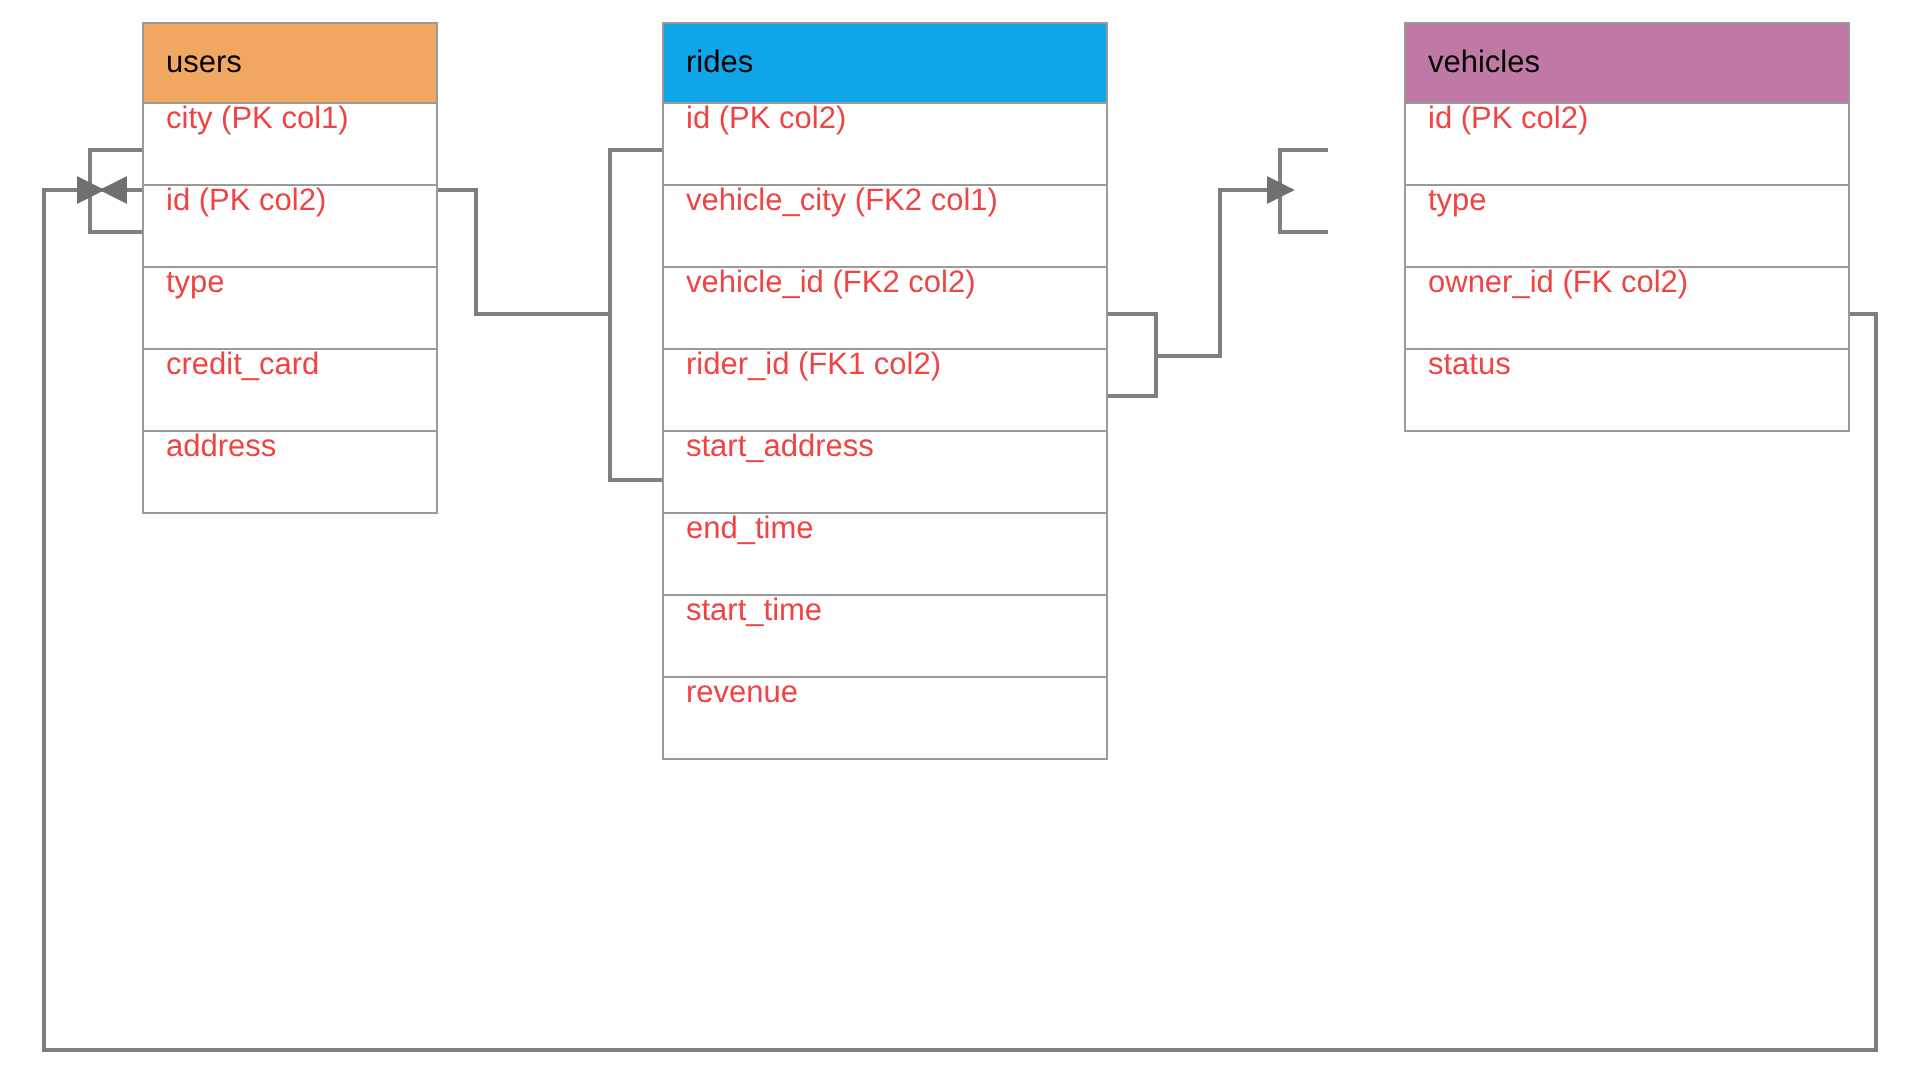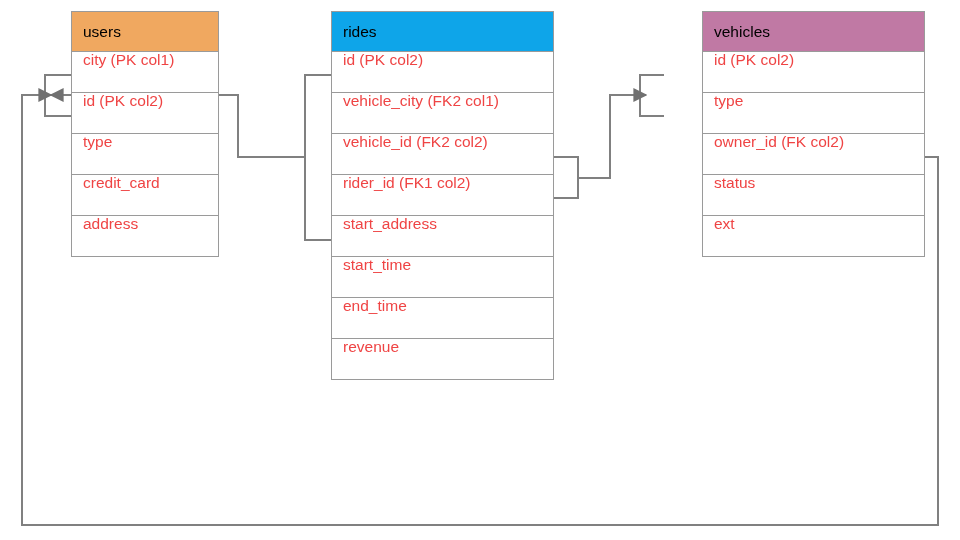--- a/index.html
+++ b/index.html
@@ -146,24 +146,24 @@
     <div class="entity-row">
       <span>vehicle_id (FK2 col2)</span>
     </div>
     <div class="entity-row">
       <span>rider_id (FK1 col2)</span>
     </div>
     <div class="entity-row">
       <span>start_address</span>
     </div>
     <div class="entity-row">
-      <span>start_time</span>
+      <span>end_time</span>
     </div>
     <div class="entity-row">
-      <span>end_time</span>
+      <span>start_time</span>
     </div>
     <div class="entity-row">
       <span>revenue</span>
     </div>
   </div>
 
   <div class="entity" id="vehicles">
     <div class="entity-header" style="background: rgb(192, 121, 164);">
       <span>vehicles</span>
     </div>
@@ -172,18 +172,15 @@
     </div>
     <div class="entity-row">
       <span>type</span>
     </div>
     <div class="entity-row">
       <span>owner_id (FK col2)</span>
     </div>
     <div class="entity-row">
       <span>status</span>
     </div>
-    <div class="entity-row">
-      <span>ext</span>
-    </div>
   </div>
 
 </div>
 
 </body></html>

